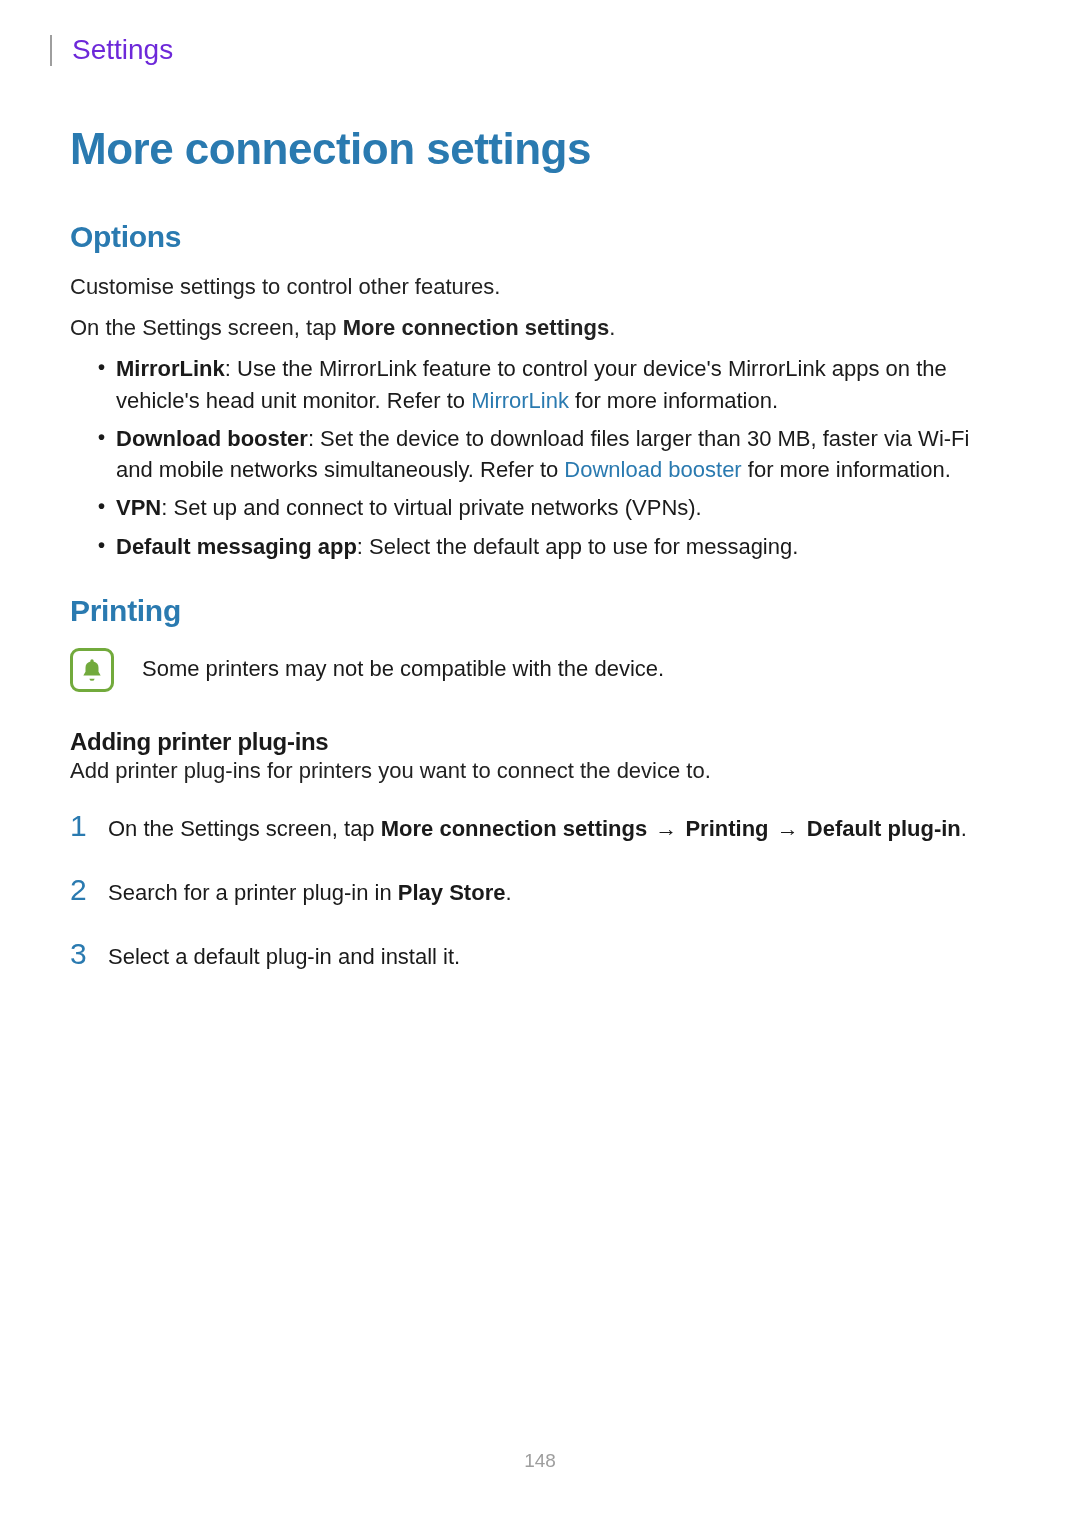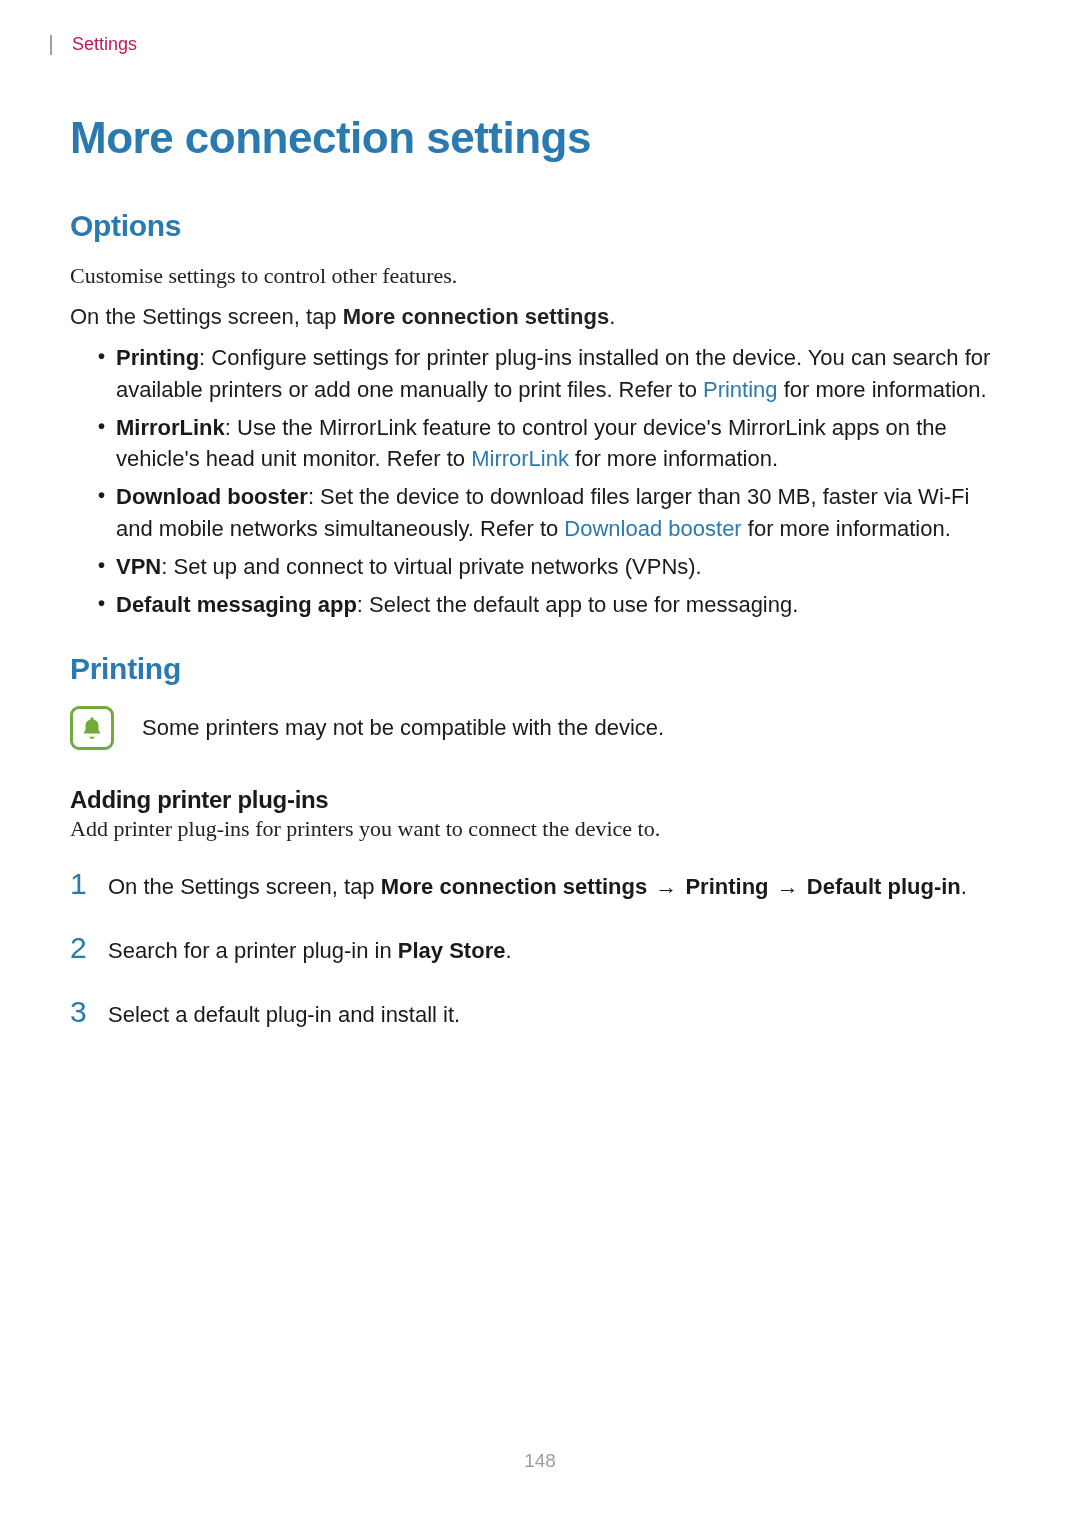--- a/index.html
+++ b/index.html
@@ -10,22 +10,22 @@
       height: 1527px;
       position: relative;
       color: #1a1a1a;
     }
     .page {
       padding: 35px 70px 40px 70px;
       height: 100%;
       position: relative;
     }
     .breadcrumb {
-      color: #be185d;
-      font-size: 18px;
+      color: #6d28d9;
+      font-size: 28px;
       border-left: 2px solid #9e9e9e;
       padding-left: 20px;
       margin-bottom: 58px;
       line-height: 1.1;
       margin-left: -20px;
     }
     h1 {
       color: #2a7ab0;
       font-weight: 700;
       font-size: 44px;
@@ -37,21 +37,20 @@
       font-weight: 700;
       font-size: 30px;
       margin-bottom: 18px;
       letter-spacing: -0.3px;
     }
     p.body {
       font-size: 22px;
       line-height: 1.4;
       margin-bottom: 10px;
       color: #222;
-      font-family: Liberation Serif, serif;
     }
     .tap-instruction {
       font-size: 22px;
       line-height: 1.4;
       margin-bottom: 10px;
       color: #222;
     }
     ul.feature-list {
       list-style: none;
       padding-left: 28px;
@@ -137,23 +136,20 @@
   <h1>More connection settings</h1>
 
   <h2>Options</h2>
   <p class="body">Customise settings to control other features.</p>
   <p class="tap-instruction">
     <span>On the Settings screen, tap </span><span class="bold">More connection settings</span><span>.</span>
   </p>
 
   <ul class="feature-list">
     <li>
-      <span class="bold">Printing</span><span>: Configure settings for printer plug-ins installed on the device. You can search for available printers or add one manually to print files. Refer to </span><span class="link">Printing</span><span> for more information.</span>
-    </li>
-    <li>
       <span class="bold">MirrorLink</span><span>: Use the MirrorLink feature to control your device's MirrorLink apps on the vehicle's head unit monitor. Refer to </span><span class="link">MirrorLink</span><span> for more information.</span>
     </li>
     <li>
       <span class="bold">Download booster</span><span>: Set the device to download files larger than 30 MB, faster via Wi-Fi and mobile networks simultaneously. Refer to </span><span class="link">Download booster</span><span> for more information.</span>
     </li>
     <li>
       <span class="bold">VPN</span><span>: Set up and connect to virtual private networks (VPNs).</span>
     </li>
     <li>
       <span class="bold">Default messaging app</span><span>: Select the default app to use for messaging.</span>

